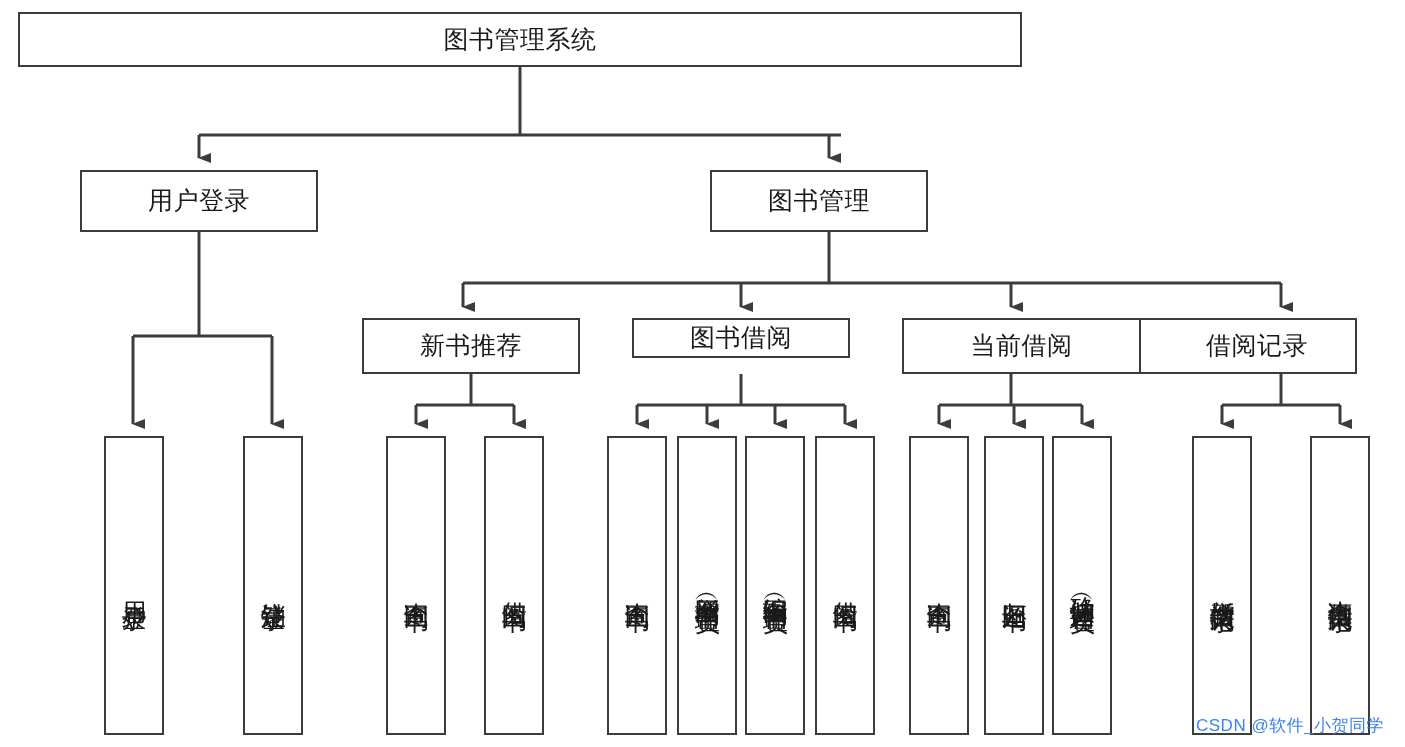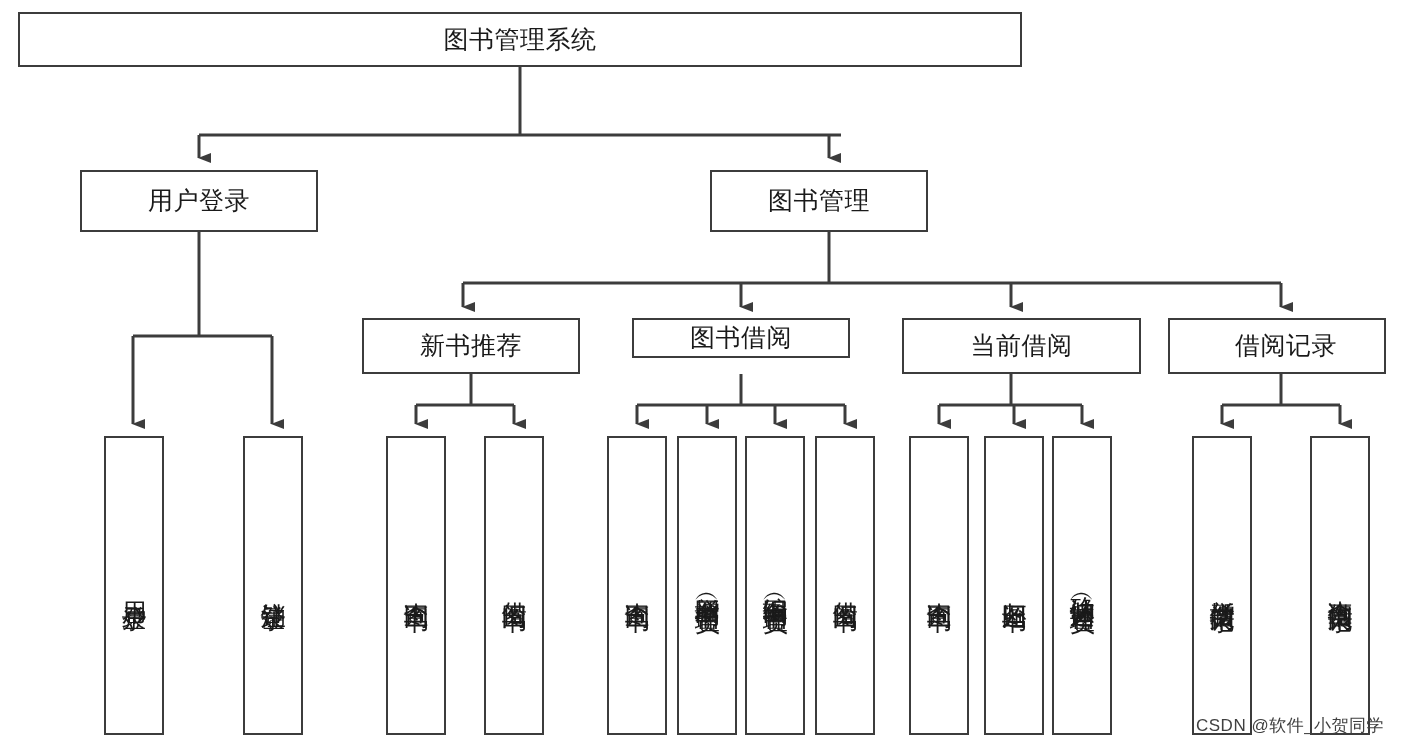--- a/index.html
+++ b/index.html
@@ -53,21 +53,21 @@
     writing-mode: vertical-rl;
     text-orientation: upright;
     font-size: 25px;
     line-height: 1.1;
     letter-spacing: 2px;
     white-space: nowrap;
   }
   .watermark {
     position: absolute;
     font-size: 17px;
-    color: #404040;
+    color: #3b82f6;
     white-space: nowrap;
     letter-spacing: 0.5px;
   }
 </style>
 </head>
 <body>
 
 <div id="diagram-root">
 
   <svg class="wires" viewBox="0 0 1405 747" xmlns="http://www.w3.org/2000/svg">
@@ -134,21 +134,21 @@
 
   <div class="node horizontal" style="left:362px; top:318px; width:218px; height:56px;">
     <span class="node-label">新书推荐</span>
   </div>
   <div class="node horizontal" style="left:632px; top:318px; width:218px; height:40px;">
     <span class="node-label">图书借阅</span>
   </div>
   <div class="node horizontal" style="left:902px; top:318px; width:239px; height:56px;">
     <span class="node-label">当前借阅</span>
   </div>
-  <div class="node horizontal" style="left:1168px; top:318px; width:218px; height:56px;padding-left:18px;">
+  <div class="node horizontal" style="left:1139px; top:318px; width:218px; height:56px;padding-left:18px;">
     <span class="node-label">借阅记录</span>
   </div>
 
   <div class="node vertical" style="left:104px; top:436px; width:60px; height:299px;">
     <span class="node-label">用户登录</span>
   </div>
   <div class="node vertical" style="left:243px; top:436px; width:60px; height:299px;">
     <span class="node-label">注销登录</span>
   </div>
 

